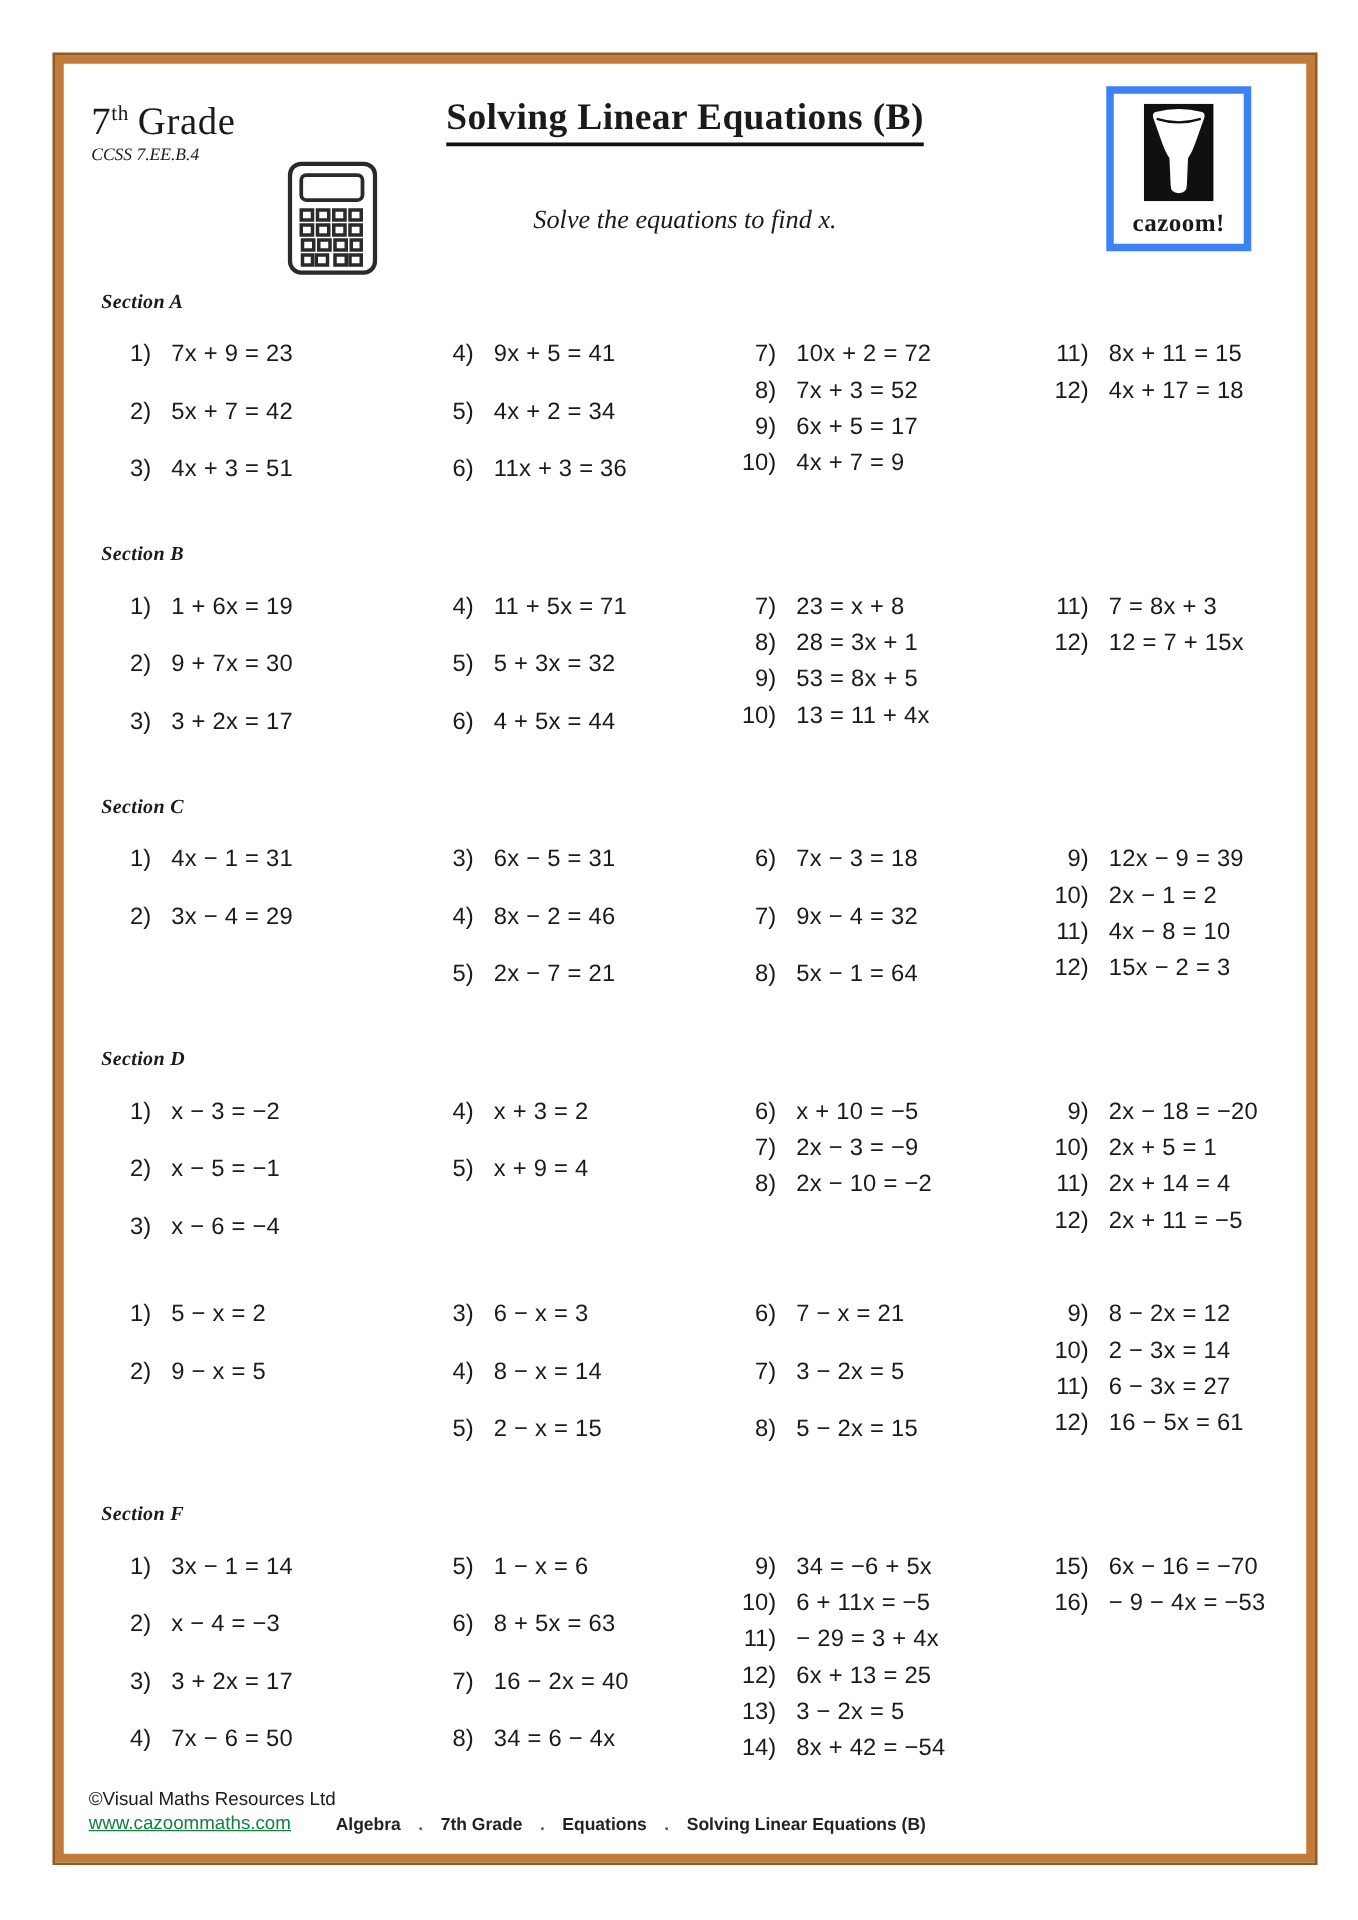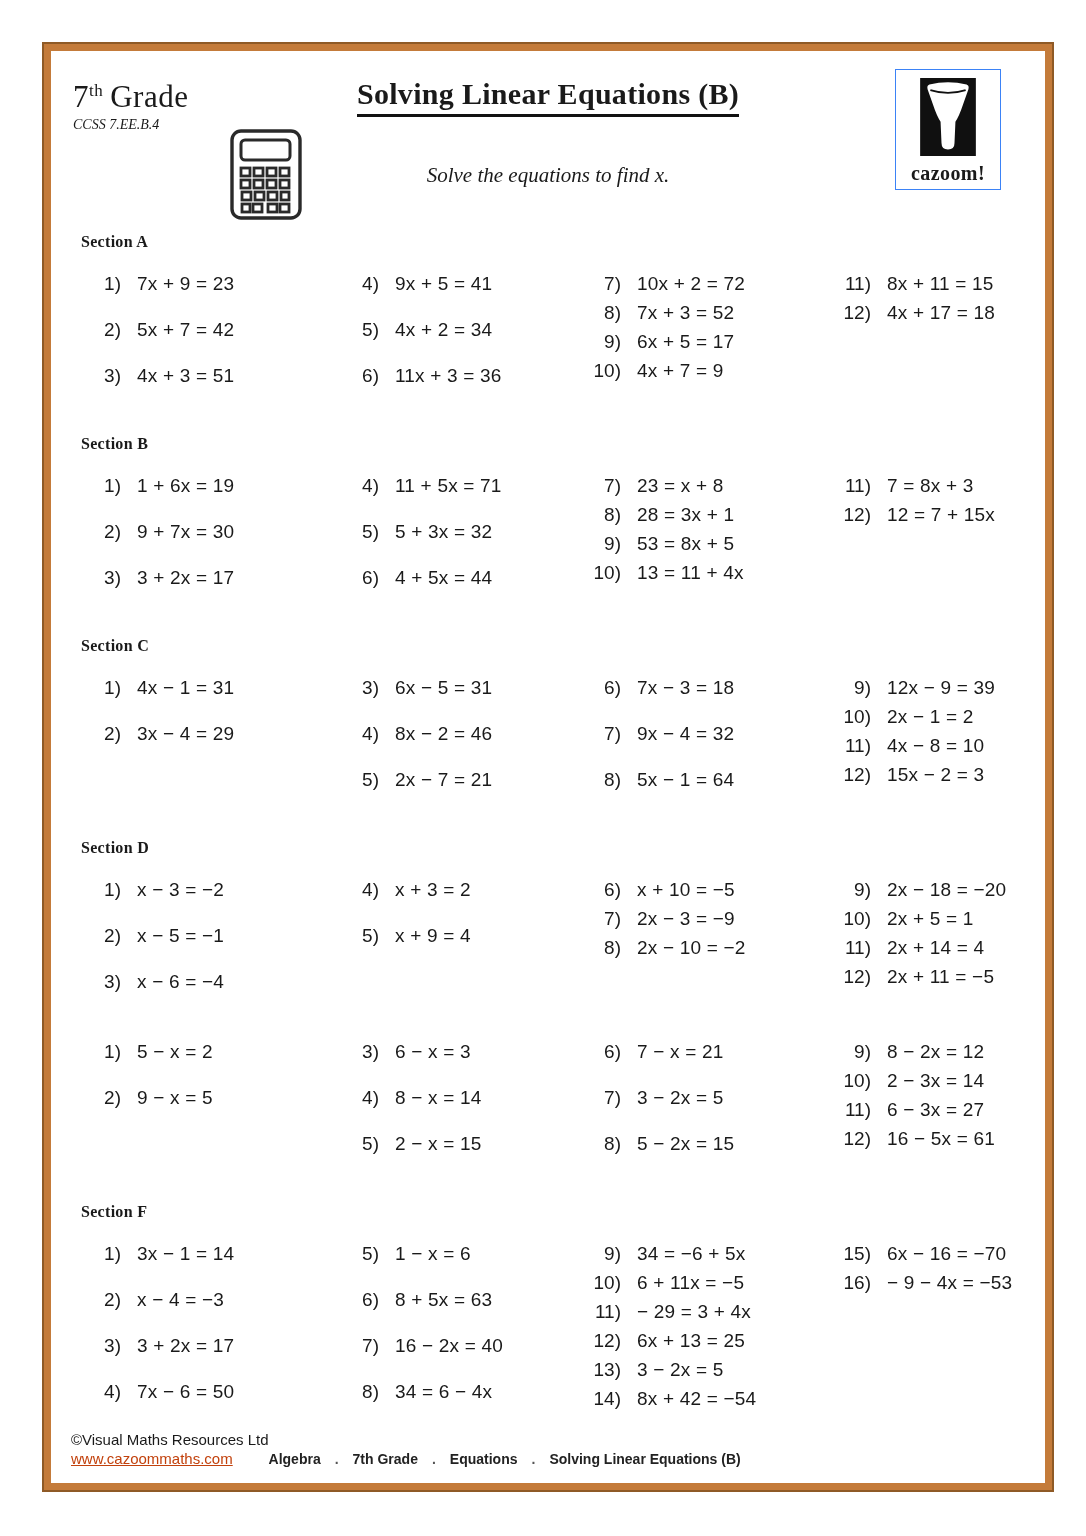--- a/index.html
+++ b/index.html
@@ -23,43 +23,43 @@
     display:inline-block;font-family:"Liberation Serif",serif;font-weight:bold;
     font-size:30px;border-bottom:3px solid #111;padding-bottom:3px;letter-spacing:0.3px;
   }
   .instruction{
     position:absolute;left:0;right:0;top:98px;text-align:center;
     font-family:"Liberation Serif",serif;font-style:italic;font-size:21px;
   }
   .calculator{position:absolute;left:158px;top:62px;}
   .logo{
     position:absolute;right:28px;top:4px;width:88px;background:#fff;
-    border:1px solid #3b82f6;text-align:center;padding:8px 8px 4px;
+    border:6px solid #3b82f6;text-align:center;padding:8px 8px 4px;
   }
   .logo-text{font-family:"Liberation Serif",serif;font-weight:bold;font-size:20px;letter-spacing:0.4px;margin-top:2px;}
 
   
   .section{margin-top:24px;padding-left:6px;}
   .section:first-child{margin-top:0;}
   .section-label{
-    font-family:"Liberation Serif",serif;font-weight:bold;
+    font-family:"Liberation Serif",serif;font-weight:bold;font-style:italic;
     font-size:16px;margin:0 0 22px 8px;letter-spacing:0.3px;
   }
   .cols{display:grid;grid-template-columns:258px 242px 250px 1fr;}
   .item{display:flex;height:20px;align-items:baseline;}
   .loose .item{margin-bottom:26px;}
   .tight .item{margin-bottom:9px;}
   .num{flex:none;width:48px;text-align:right;margin-right:16px;font-size:19px;}
   .eq{font-size:19px;white-space:nowrap;letter-spacing:0.2px;}
 
   
   .footer{position:absolute;left:20px;right:18px;bottom:16px;display:flex;align-items:flex-end;}
   .footer-left{font-size:15px;}
   .copyright{margin-bottom:2px;}
-  .website{color:#c2410c;text-decoration:underline;cursor:pointer;}
+  .website{color:#15803d;text-decoration:underline;cursor:pointer;}
   .breadcrumb{font-size:14px;color:#222;font-weight:bold;}
   .breadcrumb .bc-sep{margin:0 14px;color:#555;}
 </style>
 </head>
 <body>
 
 <div class="page">
   <div class="page-inner">
 
     <div class="header">

